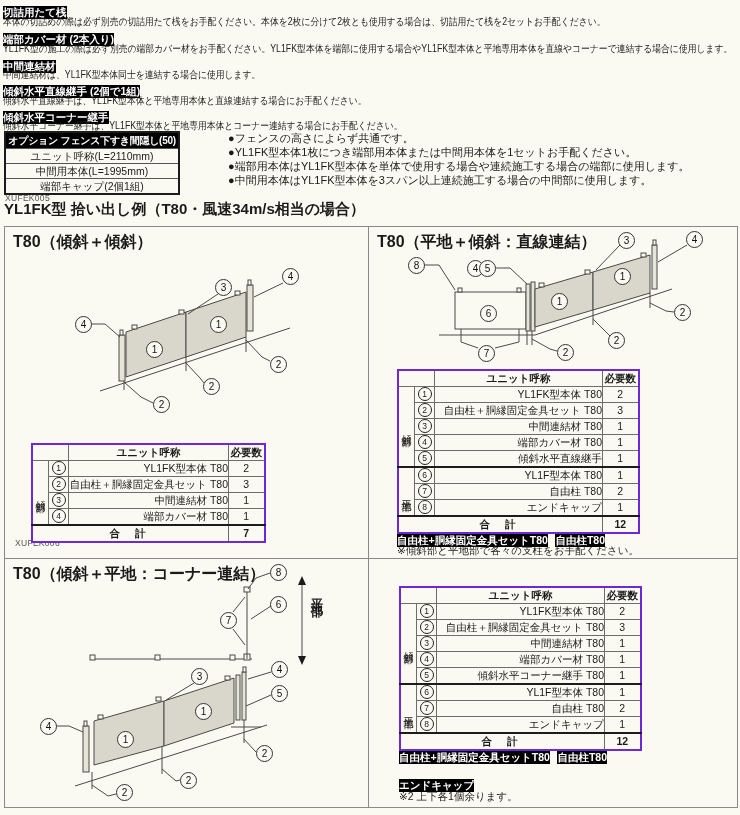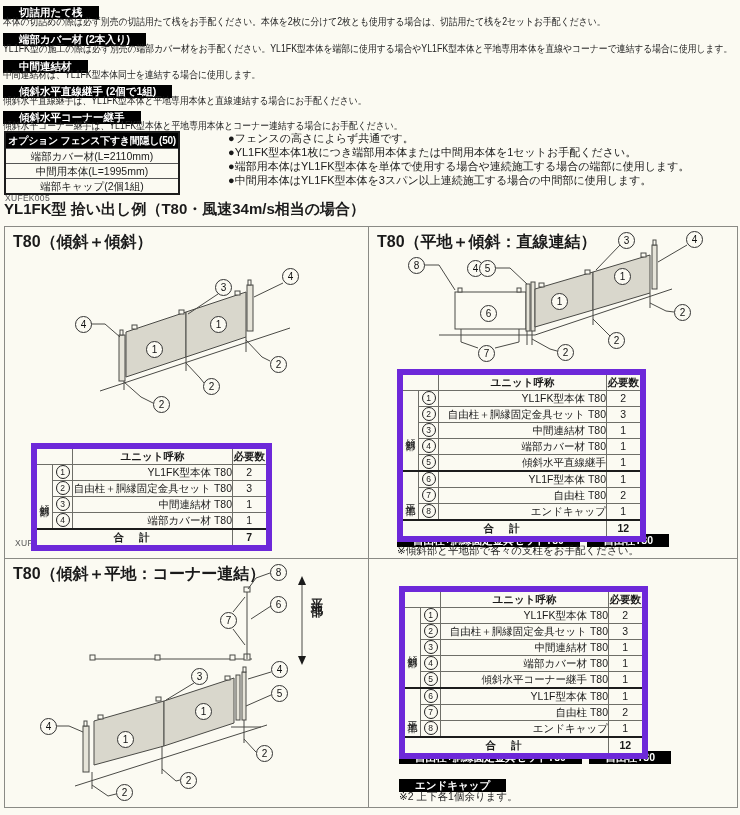--- a/index.html
+++ b/index.html
@@ -1,37 +1,37 @@
 <!DOCTYPE html>
 <html><head>
 <meta charset="utf-8">
 <style>
   html,body{margin:0;padding:0}
   body{width:740px;height:815px;background:#fbfaf2;position:relative;overflow:hidden;
        font-family:"Liberation Sans","DejaVu Sans",sans-serif;color:#1a1a1a}
   .abs{position:absolute}
   .tag{display:inline-block;background:#000;color:#fff;font-weight:bold;font-size:10.5px;
-       line-height:13px;padding:0 16px;white-space:nowrap}
+       line-height:13px;padding:0 0;white-space:nowrap}
   .itext{font-size:10px;white-space:nowrap;color:#222;transform:scaleX(.88);transform-origin:left top}
   .obox{position:absolute;left:4px;top:131px;width:172px;border:2px solid #1c1c1c;background:#fbfaf2}
   .ohead{background:#000;color:#fff;font-weight:bold;font-size:10px;text-align:center;
          line-height:15px;white-space:nowrap;letter-spacing:-.3px}
   .orow{font-size:10.5px;text-align:center;line-height:14px;border-top:1px solid #555;white-space:nowrap}
   .cap{font-size:8.5px;color:#555;letter-spacing:.3px}
   .bullets div{font-size:11px;line-height:14px;white-space:nowrap}
   .h1{font-size:15px;font-weight:bold;white-space:nowrap}
   .grid{position:absolute;left:4px;top:226px;width:732px;height:580px;border:1px solid #8a8a85}
   .vdiv{position:absolute;left:363px;top:0;width:1px;height:580px;background:#8a8a85}
   .hdiv{position:absolute;left:0;top:331px;width:732px;height:1px;background:#8a8a85}
   .quad{position:absolute}
   .ptitle{position:absolute;left:8px;top:5px;font-size:16px;font-weight:bold;white-space:nowrap;z-index:3}
   .dsvg{position:absolute;left:0;top:0;z-index:1}
   .co{position:absolute;width:15px;height:15px;border:1px solid #333;border-radius:50%;
       background:#fbfaf2;font-size:10px;line-height:15px;text-align:center;color:#111;z-index:2}
-  table.unit{position:absolute;border-collapse:collapse;table-layout:fixed;border:6px solid #6d28d9;z-index:2}
+  table.unit{position:absolute;border-collapse:collapse;table-layout:fixed;border:2px solid #6d28d9;z-index:2}
   table.unit th,table.unit td{border:1px solid #6e6e68;font-size:10.5px;height:15px;line-height:15px;
       padding:0;overflow:hidden;background:#fbfaf2}
   table.unit th{font-weight:bold;text-align:center}
   td.nm{text-align:right;padding:0 3px;white-space:nowrap}
   td.qt{text-align:center}
   td.no{text-align:center}
   td.grp{text-align:center;vertical-align:middle}
   .vtext{writing-mode:vertical-rl;text-orientation:upright;font-size:10px;letter-spacing:1px}
   .circ{display:inline-block;width:12px;height:12px;border:1px solid #222;border-radius:50%;
         font-size:8.5px;line-height:12px;text-align:center;vertical-align:1px}
@@ -62,21 +62,21 @@
 <div class="abs itext" style="left:3px;top:68px">中間連結材は、YL1FK型本体同士を連結する場合に使用します。</div>
 
 <div class="abs" style="left:3px;top:81px"><span class="tag">傾斜水平直線継手 (2個で1組)</span></div>
 <div class="abs itext" style="left:3px;top:94px">傾斜水平直線継手は、YL1FK型本体と平地専用本体と直線連結する場合にお手配ください。</div>
 
 <div class="abs" style="left:3px;top:107px"><span class="tag">傾斜水平コーナー継手</span></div>
 <div class="abs itext" style="left:3px;top:119px">傾斜水平コーナー継手は、YL1FK型本体と平地専用本体とコーナー連結する場合にお手配ください。</div>
 
 <div class="obox">
   <div class="ohead">オプション フェンス下すき間隠し(50)</div>
-  <div class="orow">端部カバー材(L=2110mm)</div>
+  <div class="orow">ユニット呼称(L=2110mm)</div>
   <div class="orow">中間用本体(L=1995mm)</div>
   <div class="orow">端部キャップ(2個1組)</div>
 </div>
 <div class="abs cap" style="left:5px;top:193px">XUFEK005</div>
 
 <div class="abs bullets" style="left:228px;top:131px">
   <div>●フェンスの高さによらず共通です。</div>
   <div>●YL1FK型本体1枚につき端部用本体または中間用本体を1セットお手配ください。</div>
   <div>●端部用本体はYL1FK型本体を単体で使用する場合や連続施工する場合の端部に使用します。</div>
   <div>●中間用本体はYL1FK型本体を3スパン以上連続施工する場合の中間部に使用します。</div>

